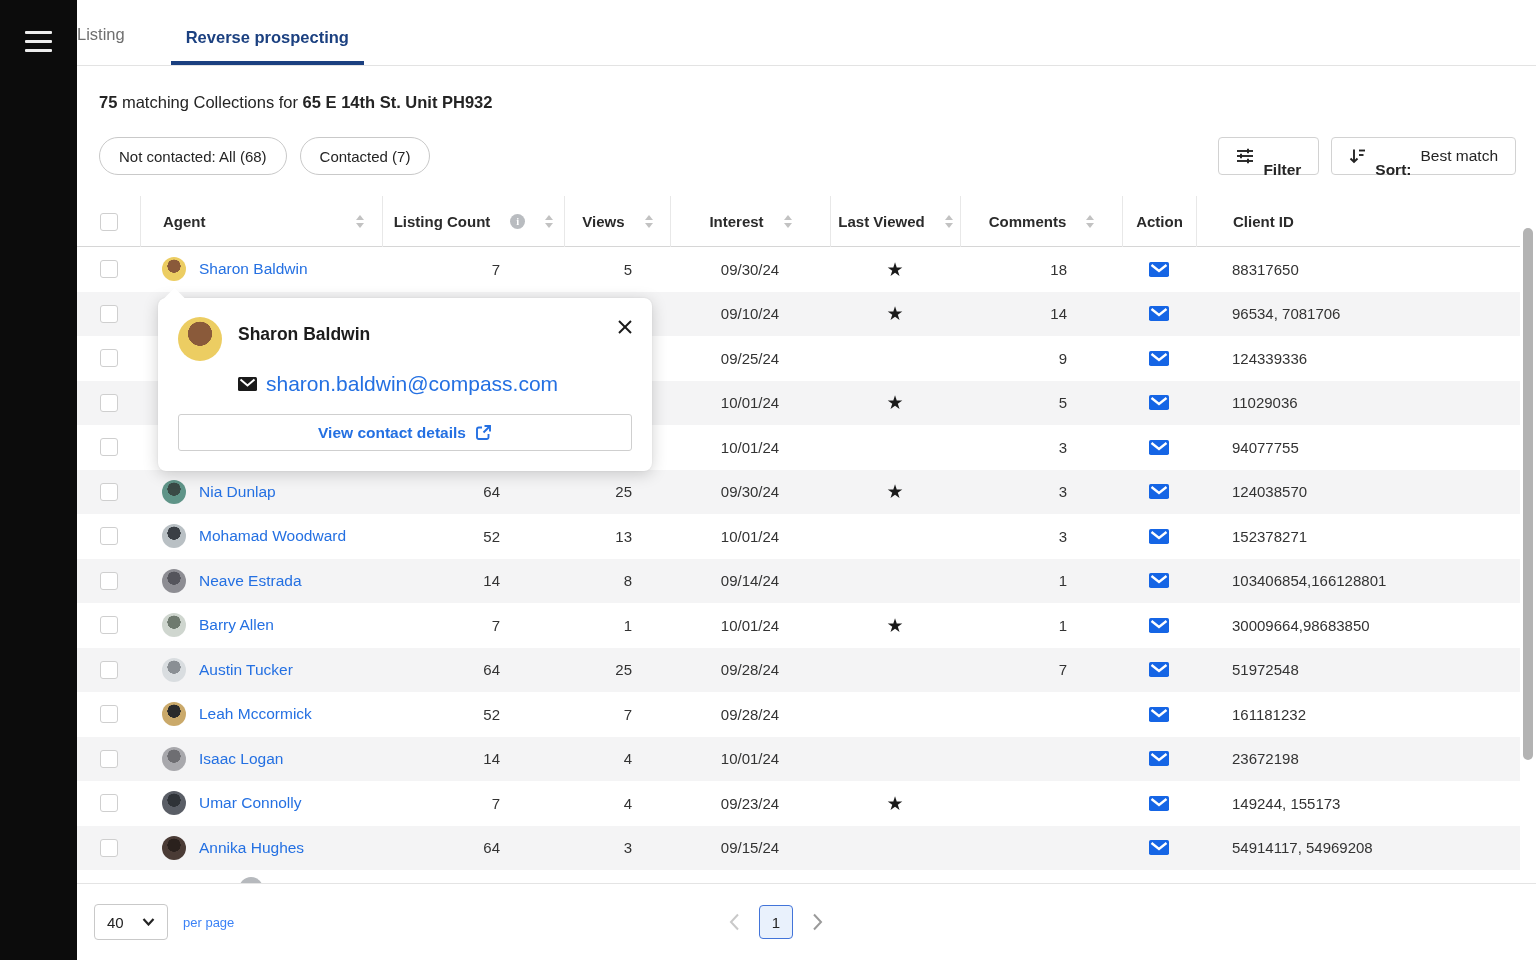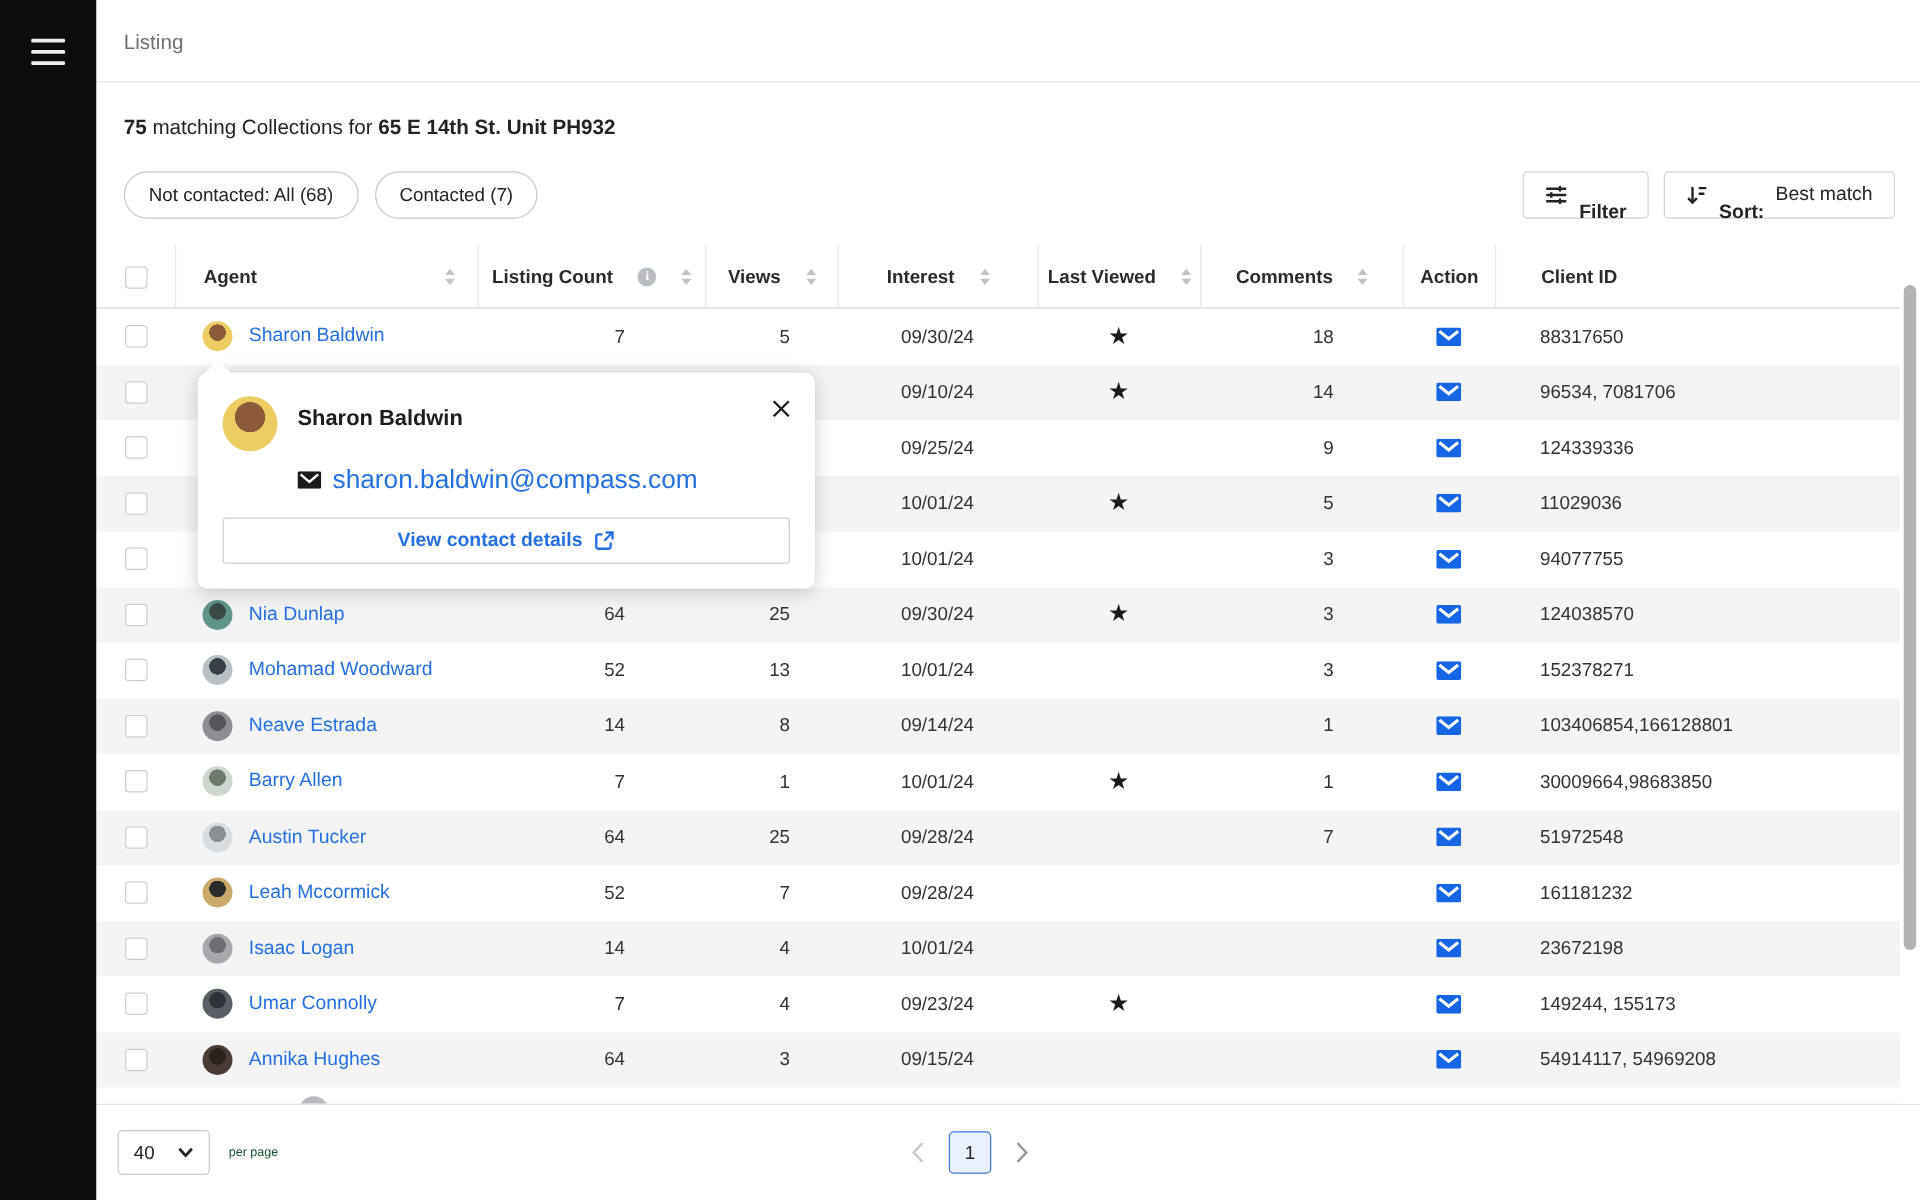--- a/index.html
+++ b/index.html
@@ -11,21 +11,21 @@
     --chipbg:#e9f1fc; --chipborder:#4274d9; --stripe:#f4f4f5;
   }
   
   .sidebar { position:absolute; left:0; top:0; width:77px; height:960px; background:#0c0c0c; z-index:5; }
   .hamburger { position:absolute; left:25px; top:31px; width:27px; height:21px; background:none; border:none; cursor:pointer;
     display:flex; flex-direction:column; justify-content:space-between; }
   .hamburger span { display:block; height:2.6px; background:#ededed; border-radius:1px; }
   
   .main { position:absolute; left:77px; top:0; right:0; height:960px; background:#fff; }
   
-  .tabs-bar { height:66px; border-bottom:1px solid #e3e3e3; display:flex; align-items:flex-end; gap:46px; padding-left:22px; }
+  .tabs-bar { height:66px; border-bottom:1px solid #e3e3e3; display:flex; align-items:flex-end; gap:46px; }
   .tab { font-size:16.5px; padding-bottom:17px; color:#6f6f6f; cursor:pointer; border-bottom:4px solid transparent; }
   .tab.active { color:var(--navy); font-weight:bold; border-bottom-color:var(--navy); padding-left:15px; padding-right:15px; padding-bottom:14px; }
   
   .summary { padding:27px 22px 0; font-size:16.5px; color:#242424; }
   .summary b { font-weight:bold; }
   
   .toolbar { display:flex; align-items:center; gap:13px; padding:25px 20px 0 22px; }
   .chip { height:38px; border-radius:19px; padding:0 19px; background:#fff; border:1px solid #c9c9c9;
     font-family:inherit; font-size:15px; color:#242424; cursor:pointer; }
   .chip.selected { background:var(--chipbg); border:1.5px solid var(--chipborder); }
@@ -66,21 +66,21 @@
   .c-action { justify-content:center; }
   .mail { display:inline-flex; cursor:pointer; }
   .c-clientid { padding-left:36px; white-space:nowrap; }
   .partial-row { height:13px; overflow:hidden; position:relative; }
   .partial-row .avatar { position:absolute; left:162px; top:7px; background:#b6b9bd; }
   
   .footer { position:absolute; left:0; right:0; bottom:0; height:77px; border-top:1px solid #e4e4e4; background:#fff;
     display:flex; align-items:center; padding-left:17px; }
   .select { width:74px; height:36px; border:1px solid #c9c9c9; border-radius:4px; background:#fff; display:flex;
     align-items:center; justify-content:space-between; padding:0 12px; font-size:15px; cursor:pointer; }
-  .perpage { margin-left:15px; font-size:10px; color:#14532d; }
+  .perpage { margin-left:15px; font-size:13px; color:#3b82f6; }
   .pagination { position:absolute; left:652px; display:flex; align-items:center; gap:19px; }
   .page-chev { background:none; border:none; cursor:pointer; display:flex; padding:0; }
   .page-box { width:34px; height:34px; border:1.5px solid var(--chipborder); border-radius:4px; background:var(--chipbg);
     display:flex; align-items:center; justify-content:center; font-size:15px; color:#242424; cursor:pointer; }
   
   .scroll-track { position:absolute; right:0; top:225px; width:16px; height:658px; background:#fff; }
   .scroll-thumb { position:absolute; right:3px; top:3px; width:10px; height:532px; border-radius:6px; background:#b3b3b3; cursor:grab; }
   
   .popover { position:absolute; left:81px; top:298px; width:494px; background:#fff; border-radius:8px; z-index:30;
     box-shadow:0 3px 16px rgba(0,0,0,.18), 0 0 2px rgba(0,0,0,.08); padding:19px 20px 20px; }
@@ -103,20 +103,21 @@
       <span></span>
       <span></span>
       <span></span>
     </button>
 </div>
 
 <div class="main">
 
   <div class="tabs-bar">
     <div class="tab">Listing</div>
+    <div class="tab active">Reverse prospecting</div>
   </div>
 
   <div class="summary"><b>75</b><span> matching Collections for </span><b>65 E 14th St. Unit PH932</b></div>
 
   <div class="toolbar">
     <button class="chip">Not contacted: All (68)</button>
     <button class="chip">Contacted (7)</button>
     <div class="toolbar-right">
       <button class="btn">
         <span style="display:flex;">

